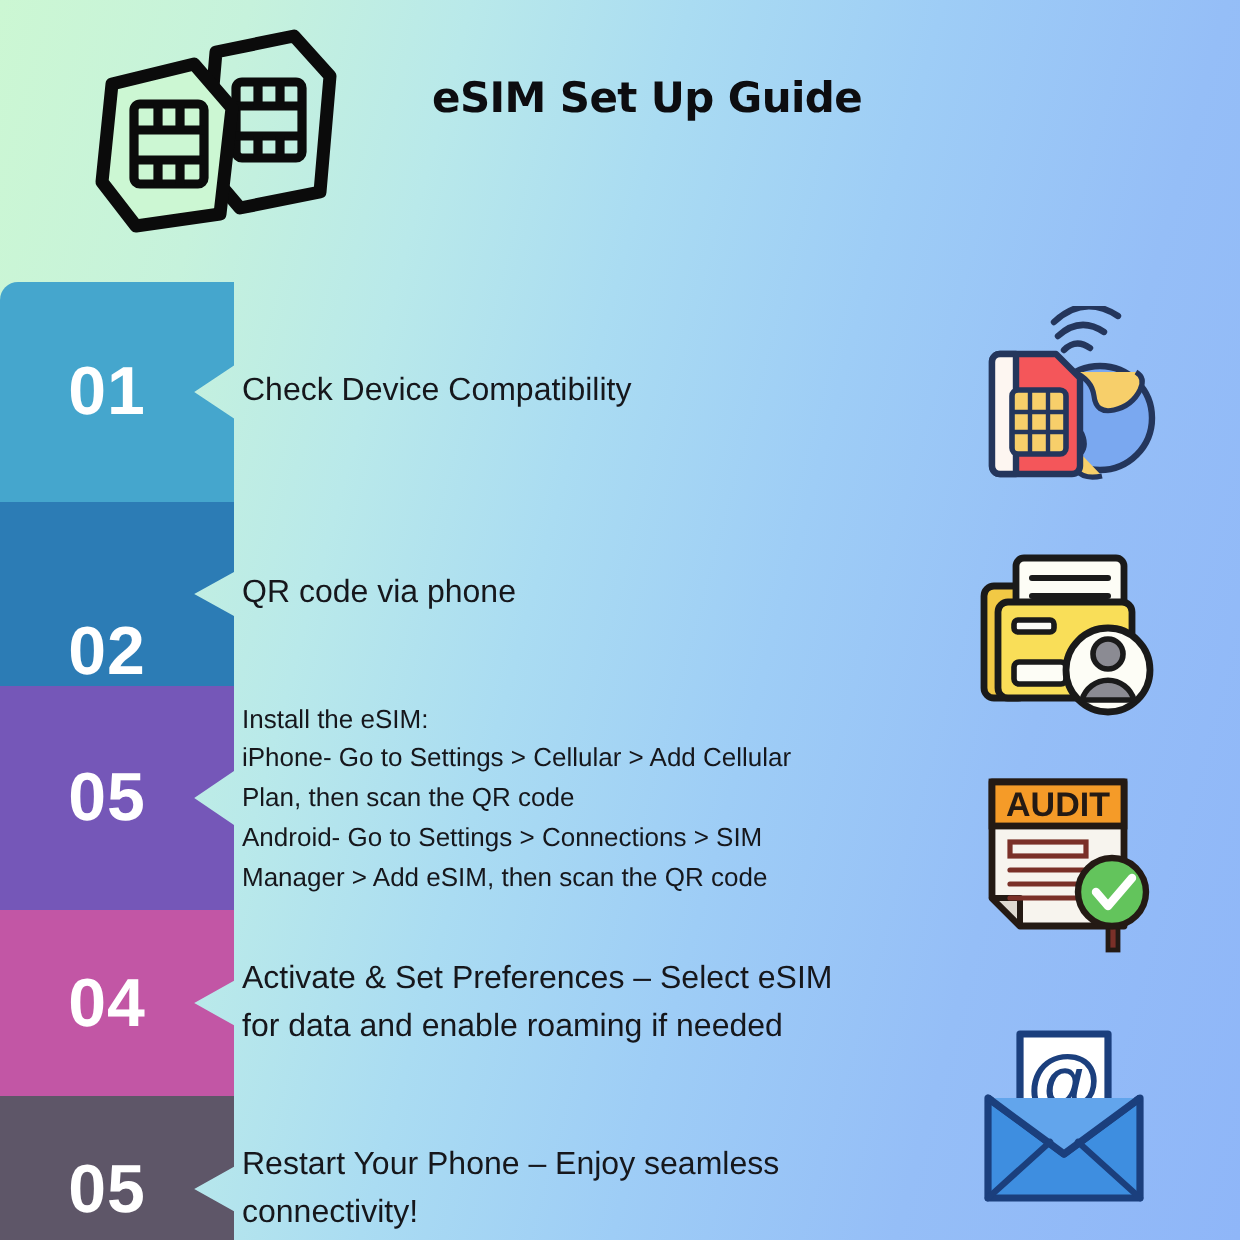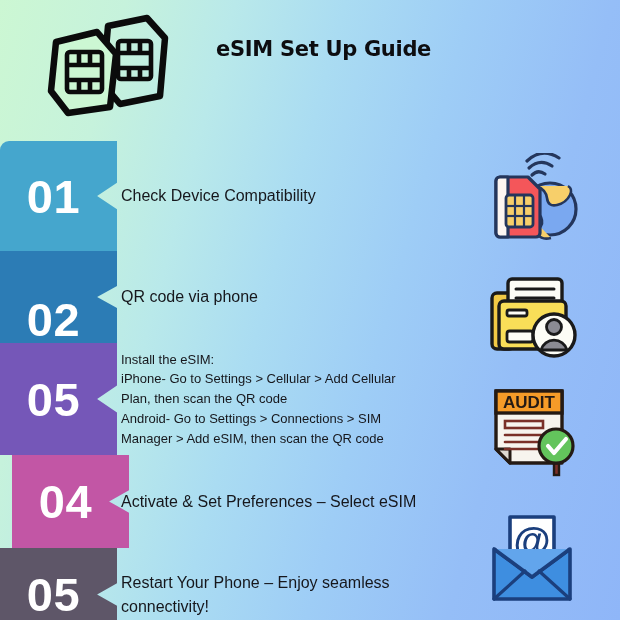--- a/index.html
+++ b/index.html
@@ -78,21 +78,21 @@
     clip-path: polygon(
         0% 0%, 100% 0%,
         100% 38%, 83% 50%, 100% 62%,
         100% 100%, 0% 100%);
     display: flex;
     align-items: center;
     justify-content: center;
   }
   .step-num {
     color: #ffffff;
-    font-size: 47px;
+    font-size: 34px;
     font-weight: 700;
     letter-spacing: 0.5px;
     font-family: "Liberation Sans", sans-serif;
     margin-left: -10px;
     line-height: 1;
   }
   .step-text {
     position: absolute;
     left: 121px;
     top: 0;
@@ -180,25 +180,26 @@
       <div class="step-text" style="width:345px;font-size:13px;line-height:1.52;">
         <span class="ln">Install the eSIM:</span>
         <span class="ln">iPhone- Go to Settings &gt; Cellular &gt; Add Cellular</span>
         <span class="ln">Plan, then scan the QR code</span>
         <span class="ln">Android- Go to Settings &gt; Connections &gt; SIM</span>
         <span class="ln">Manager &gt; Add eSIM, then scan the QR code</span>
       </div>
     </div>
 
     <div class="step" style="top:314px;height:93px;">
-      <div class="step-bar" style="background:#c256a5;margin-left:12px;">
+      <div class="step-bar" style="background:#c256a5;">
         <span class="step-num">04</span>
       </div>
       <div class="step-text">
         <span class="ln">Activate &amp; Set Preferences – Select eSIM</span>
+        <span class="ln">for data and enable roaming if needed</span>
       </div>
     </div>
 
     <div class="step" style="top:407px;height:93px;">
       <div class="step-bar" style="background:#5e5668;">
         <span class="step-num">05</span>
       </div>
       <div class="step-text">
         <span class="ln">Restart Your Phone – Enjoy seamless</span>
         <span class="ln">connectivity!</span>

